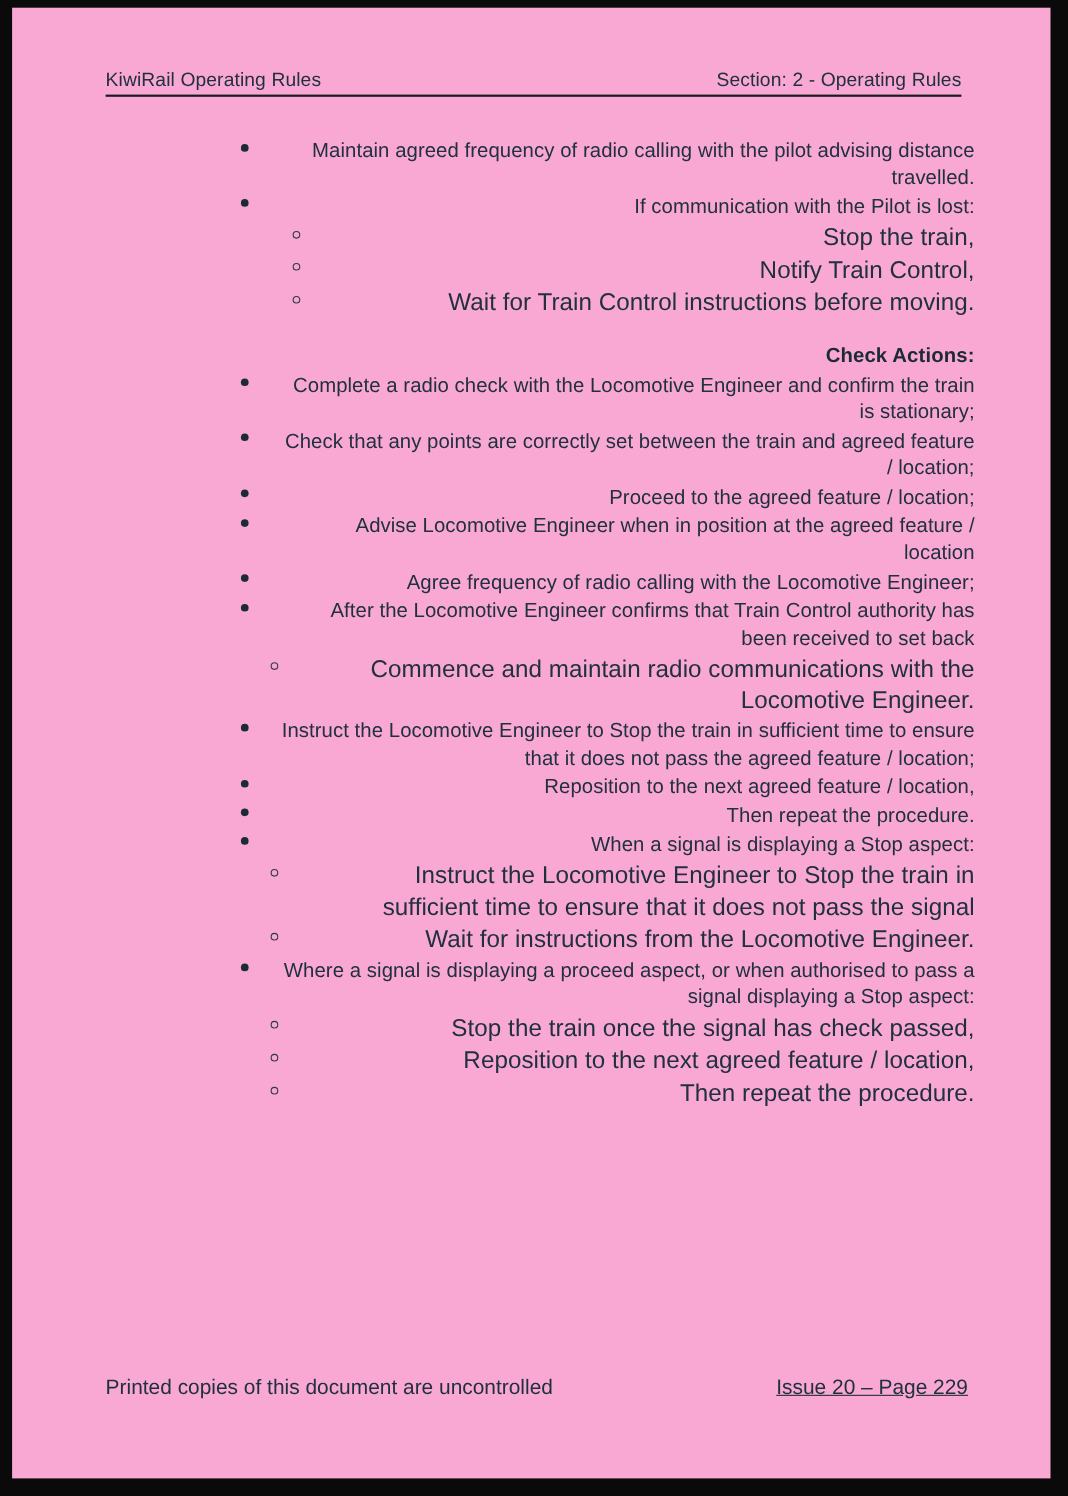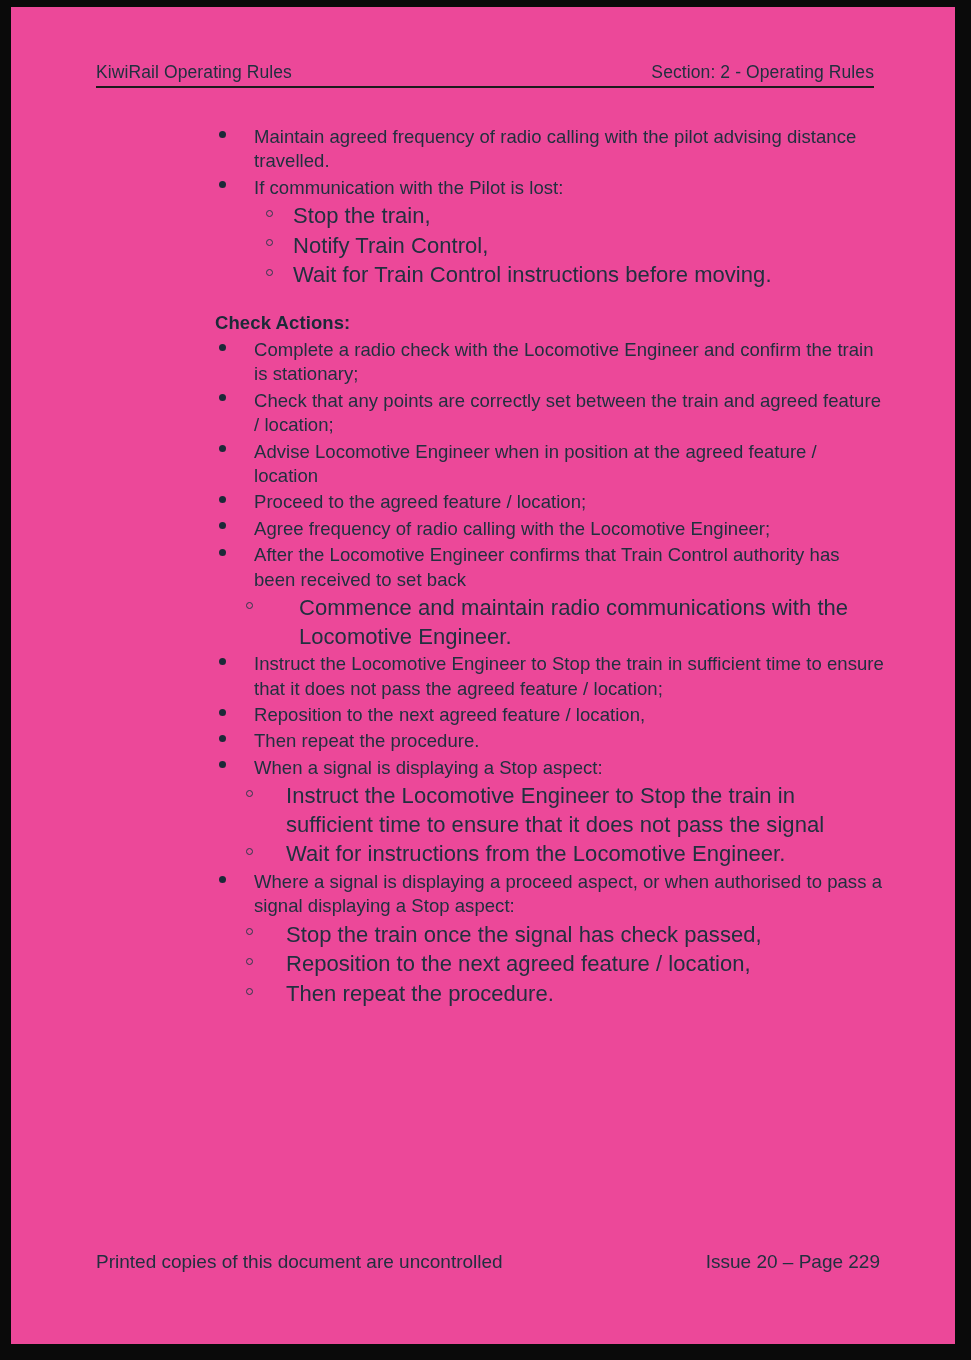--- a/index.html
+++ b/index.html
@@ -23,21 +23,21 @@
     width: 971px;
     height: 1360px;
     background: #0a0a0a;
   }
   .page-sheet {
     position: absolute;
     left: 11px;
     top: 7px;
     width: 944px;
     height: 1337px;
-    background: #ec4899;
+    background: #f9a8d4;
   }
 
   .page-inner {
     position: absolute;
     left: 0;
     top: 0;
     right: 0;
     bottom: 0;
     padding: 0;
   }
@@ -62,20 +62,21 @@
     white-space: nowrap;
   }
 
   
   .content {
     position: absolute;
     left: 85px;
     top: 118px;
     width: 790px;
     color: #21303f;
+    text-align: right;
   }
 
   .section-heading {
     font-size: 18.5px;
     font-weight: bold;
     color: #1c2a38;
     margin: 22px 0 4px 119px;
     letter-spacing: 0.1px;
   }
 
@@ -150,21 +151,21 @@
     left: 85px;
     top: 1244px;
     width: 790px;
     display: flex;
     justify-content: space-between;
     align-items: baseline;
     color: #21303f;
     font-size: 19px;
   }
   .footer-left { white-space: nowrap; }
-  .footer-right { white-space: nowrap; padding-right: 6px; }
+  .footer-right { white-space: nowrap; padding-right: 6px; text-decoration: underline; }
 </style>
 </head>
 <body>
 
 <div class="page-frame">
   <div class="page-sheet">
     <div class="page-inner">
 
       <div class="header">
         <span class="header-left">KiwiRail Operating Rules</span>
@@ -205,25 +206,25 @@
           <li class="b1">
             <span class="marker"></span>
             <span>Complete a radio check with the Locomotive Engineer and confirm the train is stationary;</span>
           </li>
           <li class="b1">
             <span class="marker"></span>
             <span>Check that any points are correctly set between the train and agreed feature / location;</span>
           </li>
           <li class="b1">
             <span class="marker"></span>
+            <span>Proceed to the agreed feature / location;</span>
+          </li>
+          <li class="b1">
+            <span class="marker"></span>
             <span>Advise Locomotive Engineer when in position at the agreed feature / location</span>
-          </li>
-          <li class="b1">
-            <span class="marker"></span>
-            <span>Proceed to the agreed feature / location;</span>
           </li>
           <li class="b1">
             <span class="marker"></span>
             <span>Agree frequency of radio calling with the Locomotive Engineer;</span>
           </li>
           <li class="b1">
             <span class="marker"></span>
             <span>After the Locomotive Engineer confirms that Train Control authority has been received to set back</span>
           </li>
         </ul>

